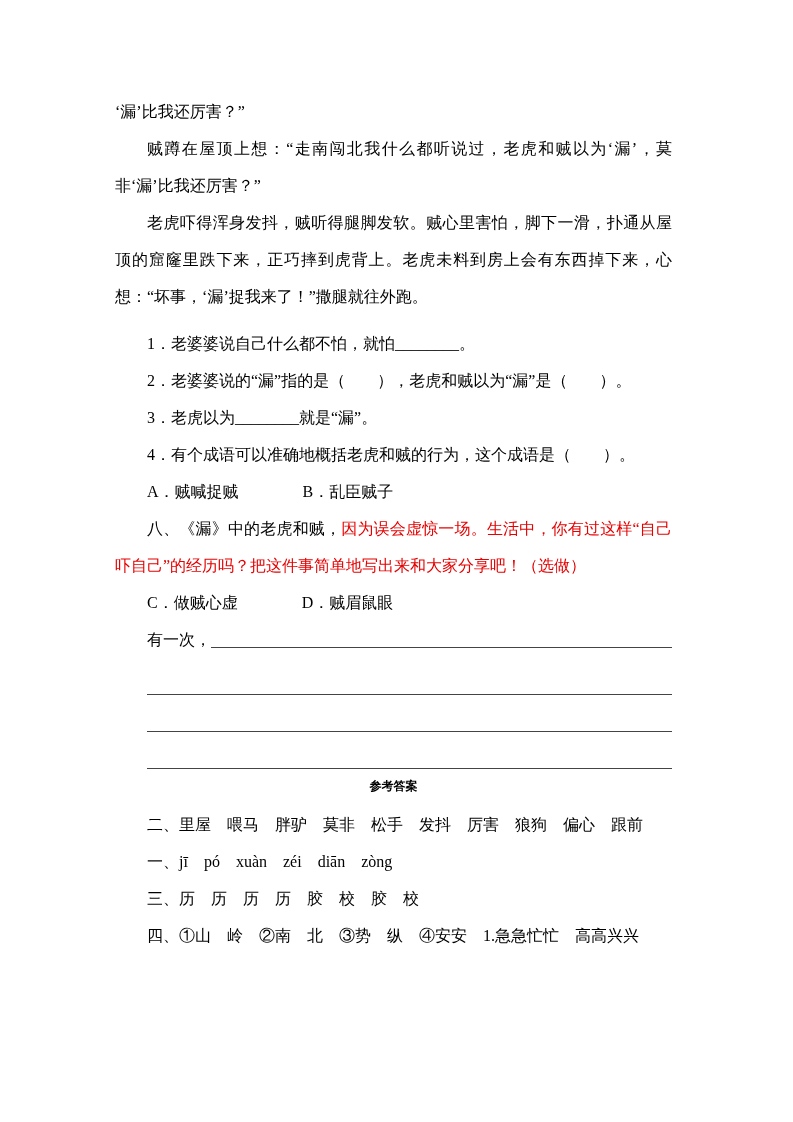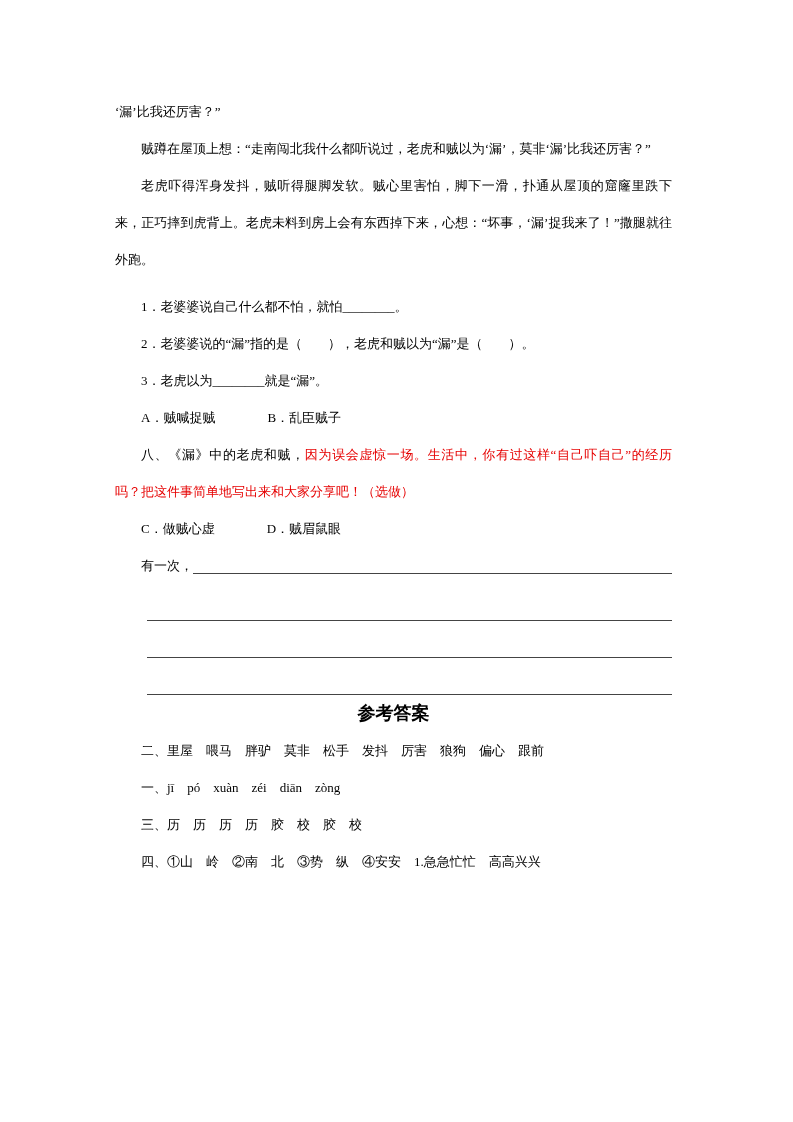--- a/index.html
+++ b/index.html
@@ -16,21 +16,21 @@
     background: #ffffff;
     overflow: hidden;
   }
   .content {
     position: absolute;
     left: 115px; top: 93px;
     width: 557px;
   }
   .para {
     margin: 0;
-    font-size: 13px;
+    font-size: 16px;
     line-height: 37px;
     text-align: justify;
     color: #000000;
   }
   .indent { text-indent: 2em; }
   .q-first { margin-top: 10px; }
   .write-line {
     display: flex;
     padding-left: 2em;
     text-indent: 0;
@@ -41,39 +41,41 @@
     height: 27px;
     border-bottom: 1px solid #444444;
   }
   .rule-line {
     height: 37px;
     margin-left: 2em;
     border-bottom: 1px solid #444444;
   }
   .answers-title {
     margin: 0;
-    font-size: 18px;
+    font-size: 12px;
     line-height: 37px;
     text-align: center;
     font-weight: 700;
+    font-family: Liberation Mono, monospace;
   }
 </style>
 </head>
 <body style="background: rgb(255, 255, 255);">
 
 <div class="page">
   <main class="content">
 
     <p class="para">‘漏’比我还厉害？”</p>
     <p class="para indent">贼蹲在屋顶上想：“走南闯北我什么都听说过，老虎和贼以为‘漏’，莫非‘漏’比我还厉害？”</p>
     <p class="para indent">老虎吓得浑身发抖，贼听得腿脚发软。贼心里害怕，脚下一滑，扑通从屋顶的窟窿里跌下来，正巧摔到虎背上。老虎未料到房上会有东西掉下来，心想：“坏事，‘漏’捉我来了！”撒腿就往外跑。</p>
 
     <p class="para indent q-first">1．老婆婆说自己什么都不怕，就怕________。</p>
     <p class="para indent">2．老婆婆说的“漏”指的是（　　），老虎和贼以为“漏”是（　　）。</p>
     <p class="para indent">3．老虎以为________就是“漏”。</p>
+    <p class="para indent">4．有个成语可以准确地概括老虎和贼的行为，这个成语是（　　）。</p>
     <p class="para indent">A．贼喊捉贼　　　　B．乱臣贼子</p>
     <p class="para indent"><span>八、《漏》中的老虎和贼，</span><span class="red" style="color: rgb(230, 0, 0);">因为误会虚惊一场。生活中，你有过这样“自己吓自己”的经历吗？把这件事简单地写出来和大家分享吧！（选做）</span></p>
 
     <p class="para indent">C．做贼心虚　　　　D．贼眉鼠眼</p>
 
     <p class="para write-line">
         <span class="lead">有一次，</span>
         <span class="rule-fill"></span>
       </p>
 

